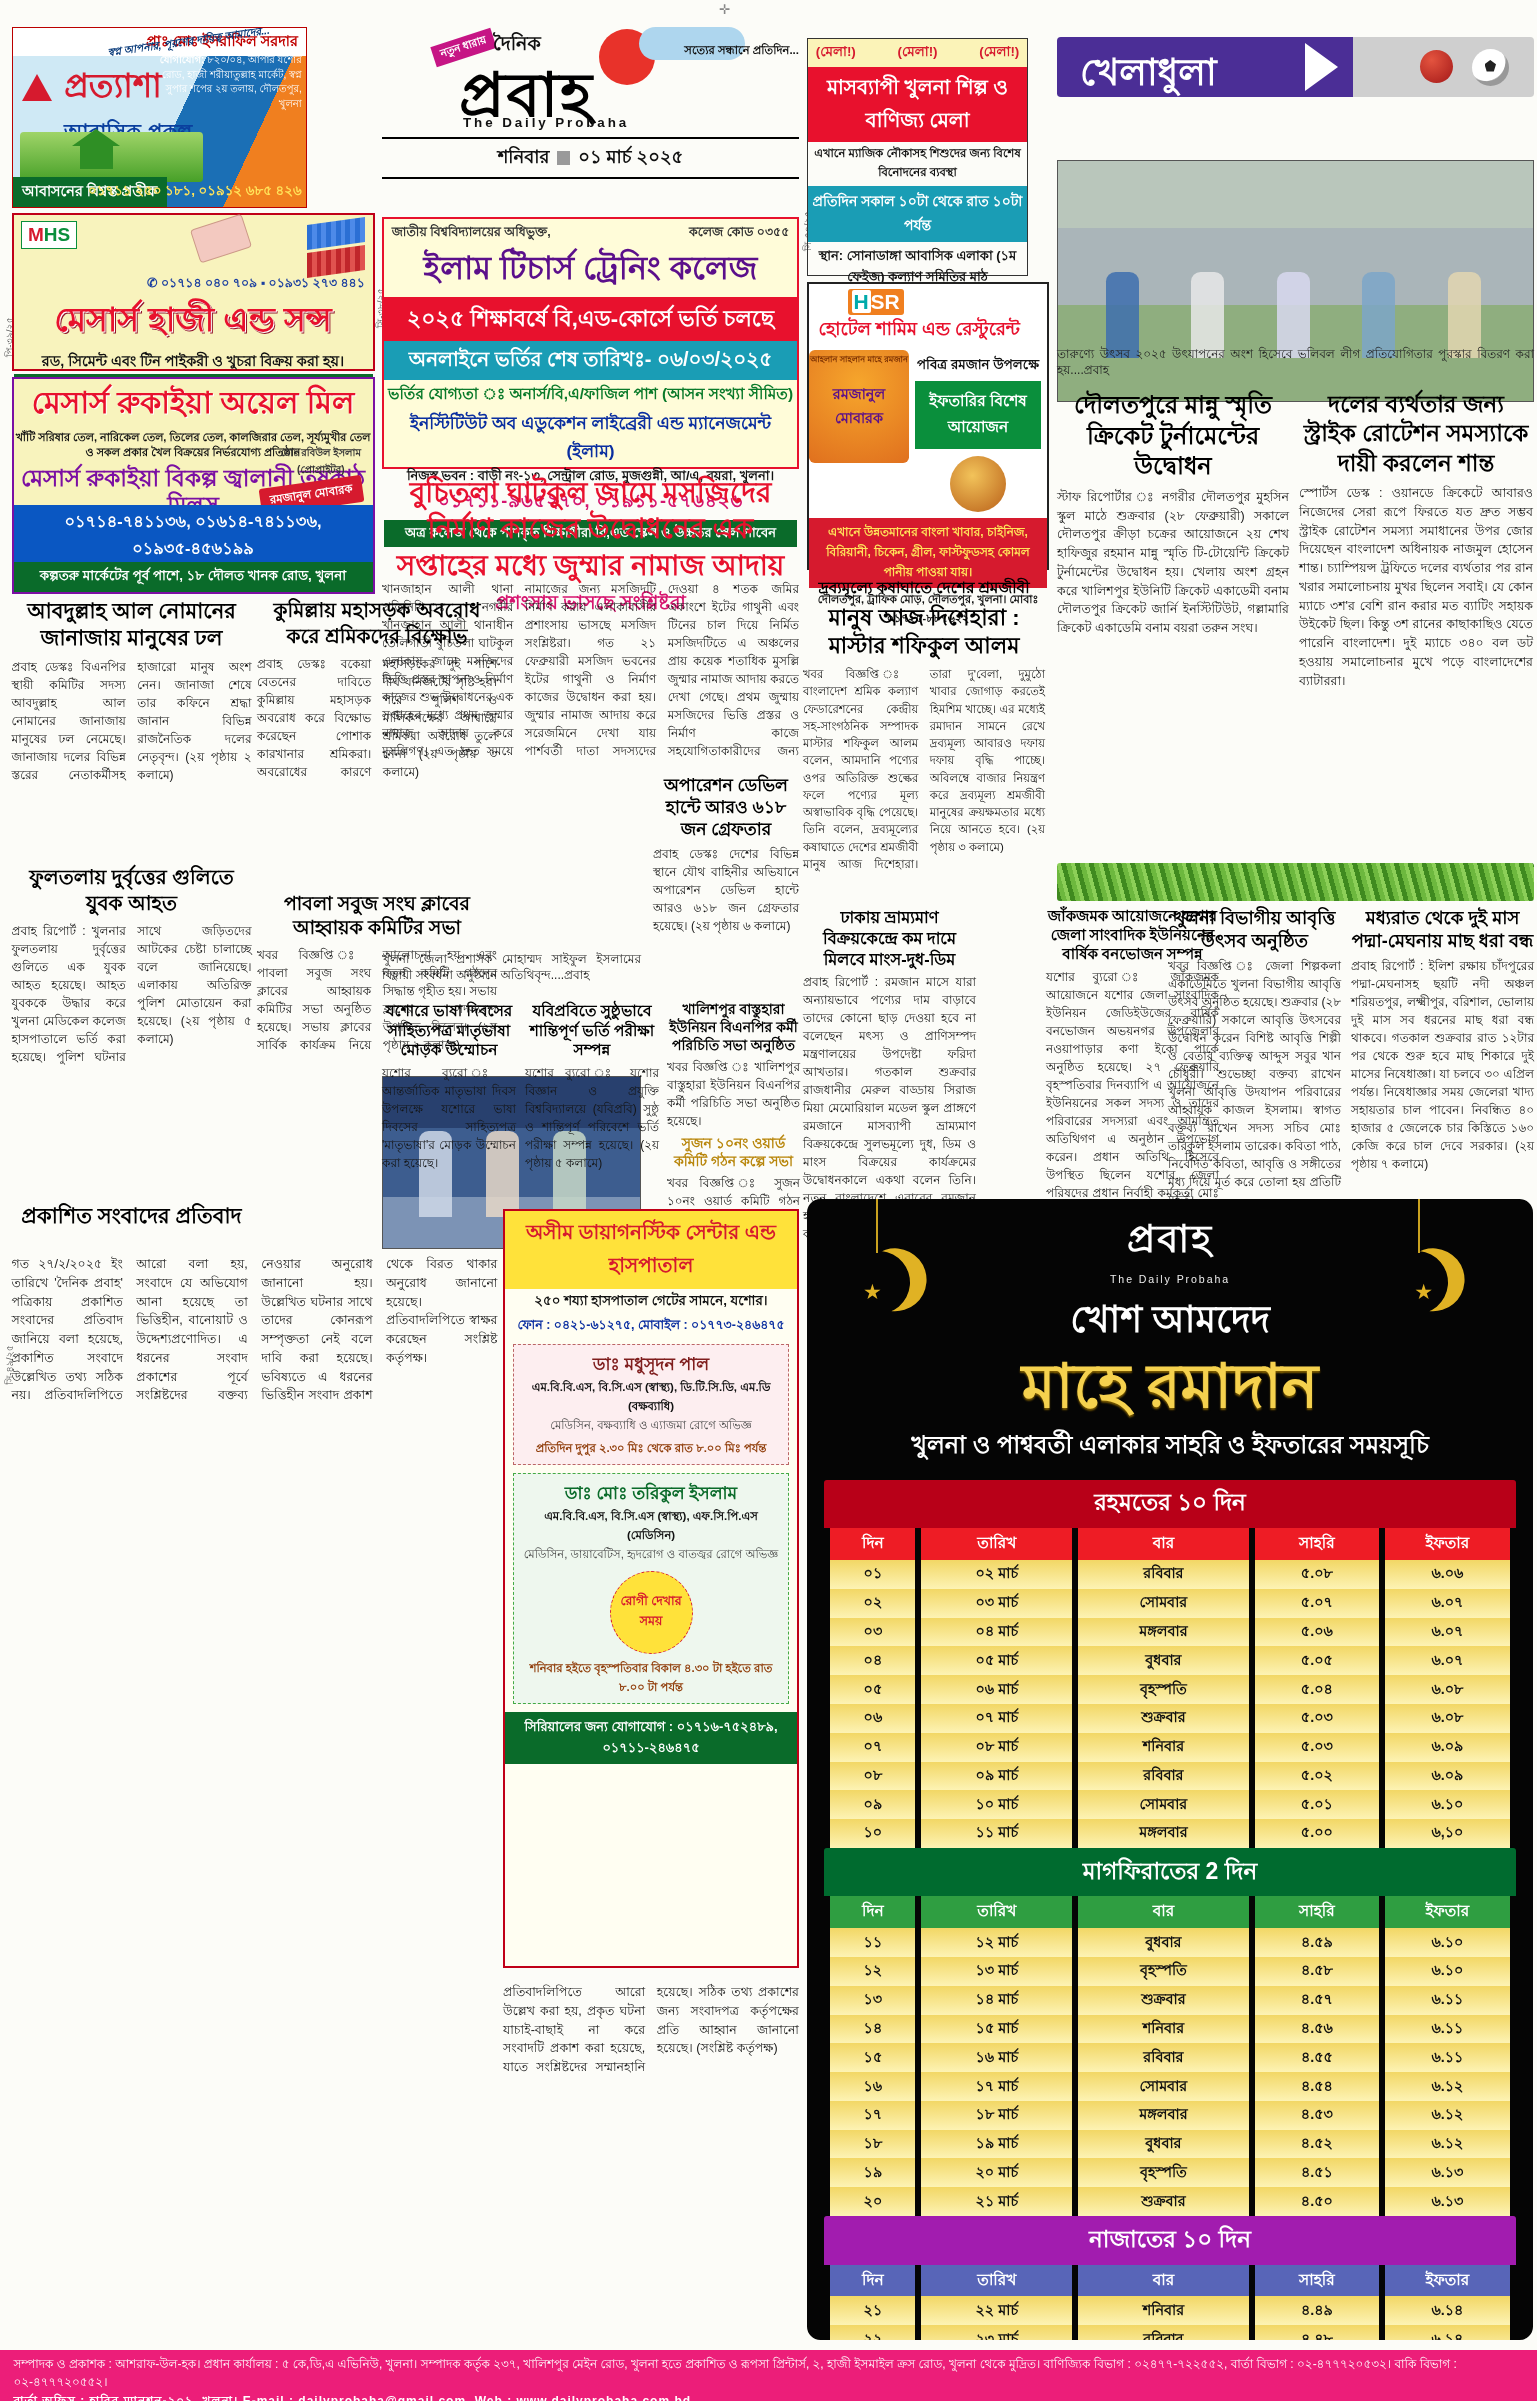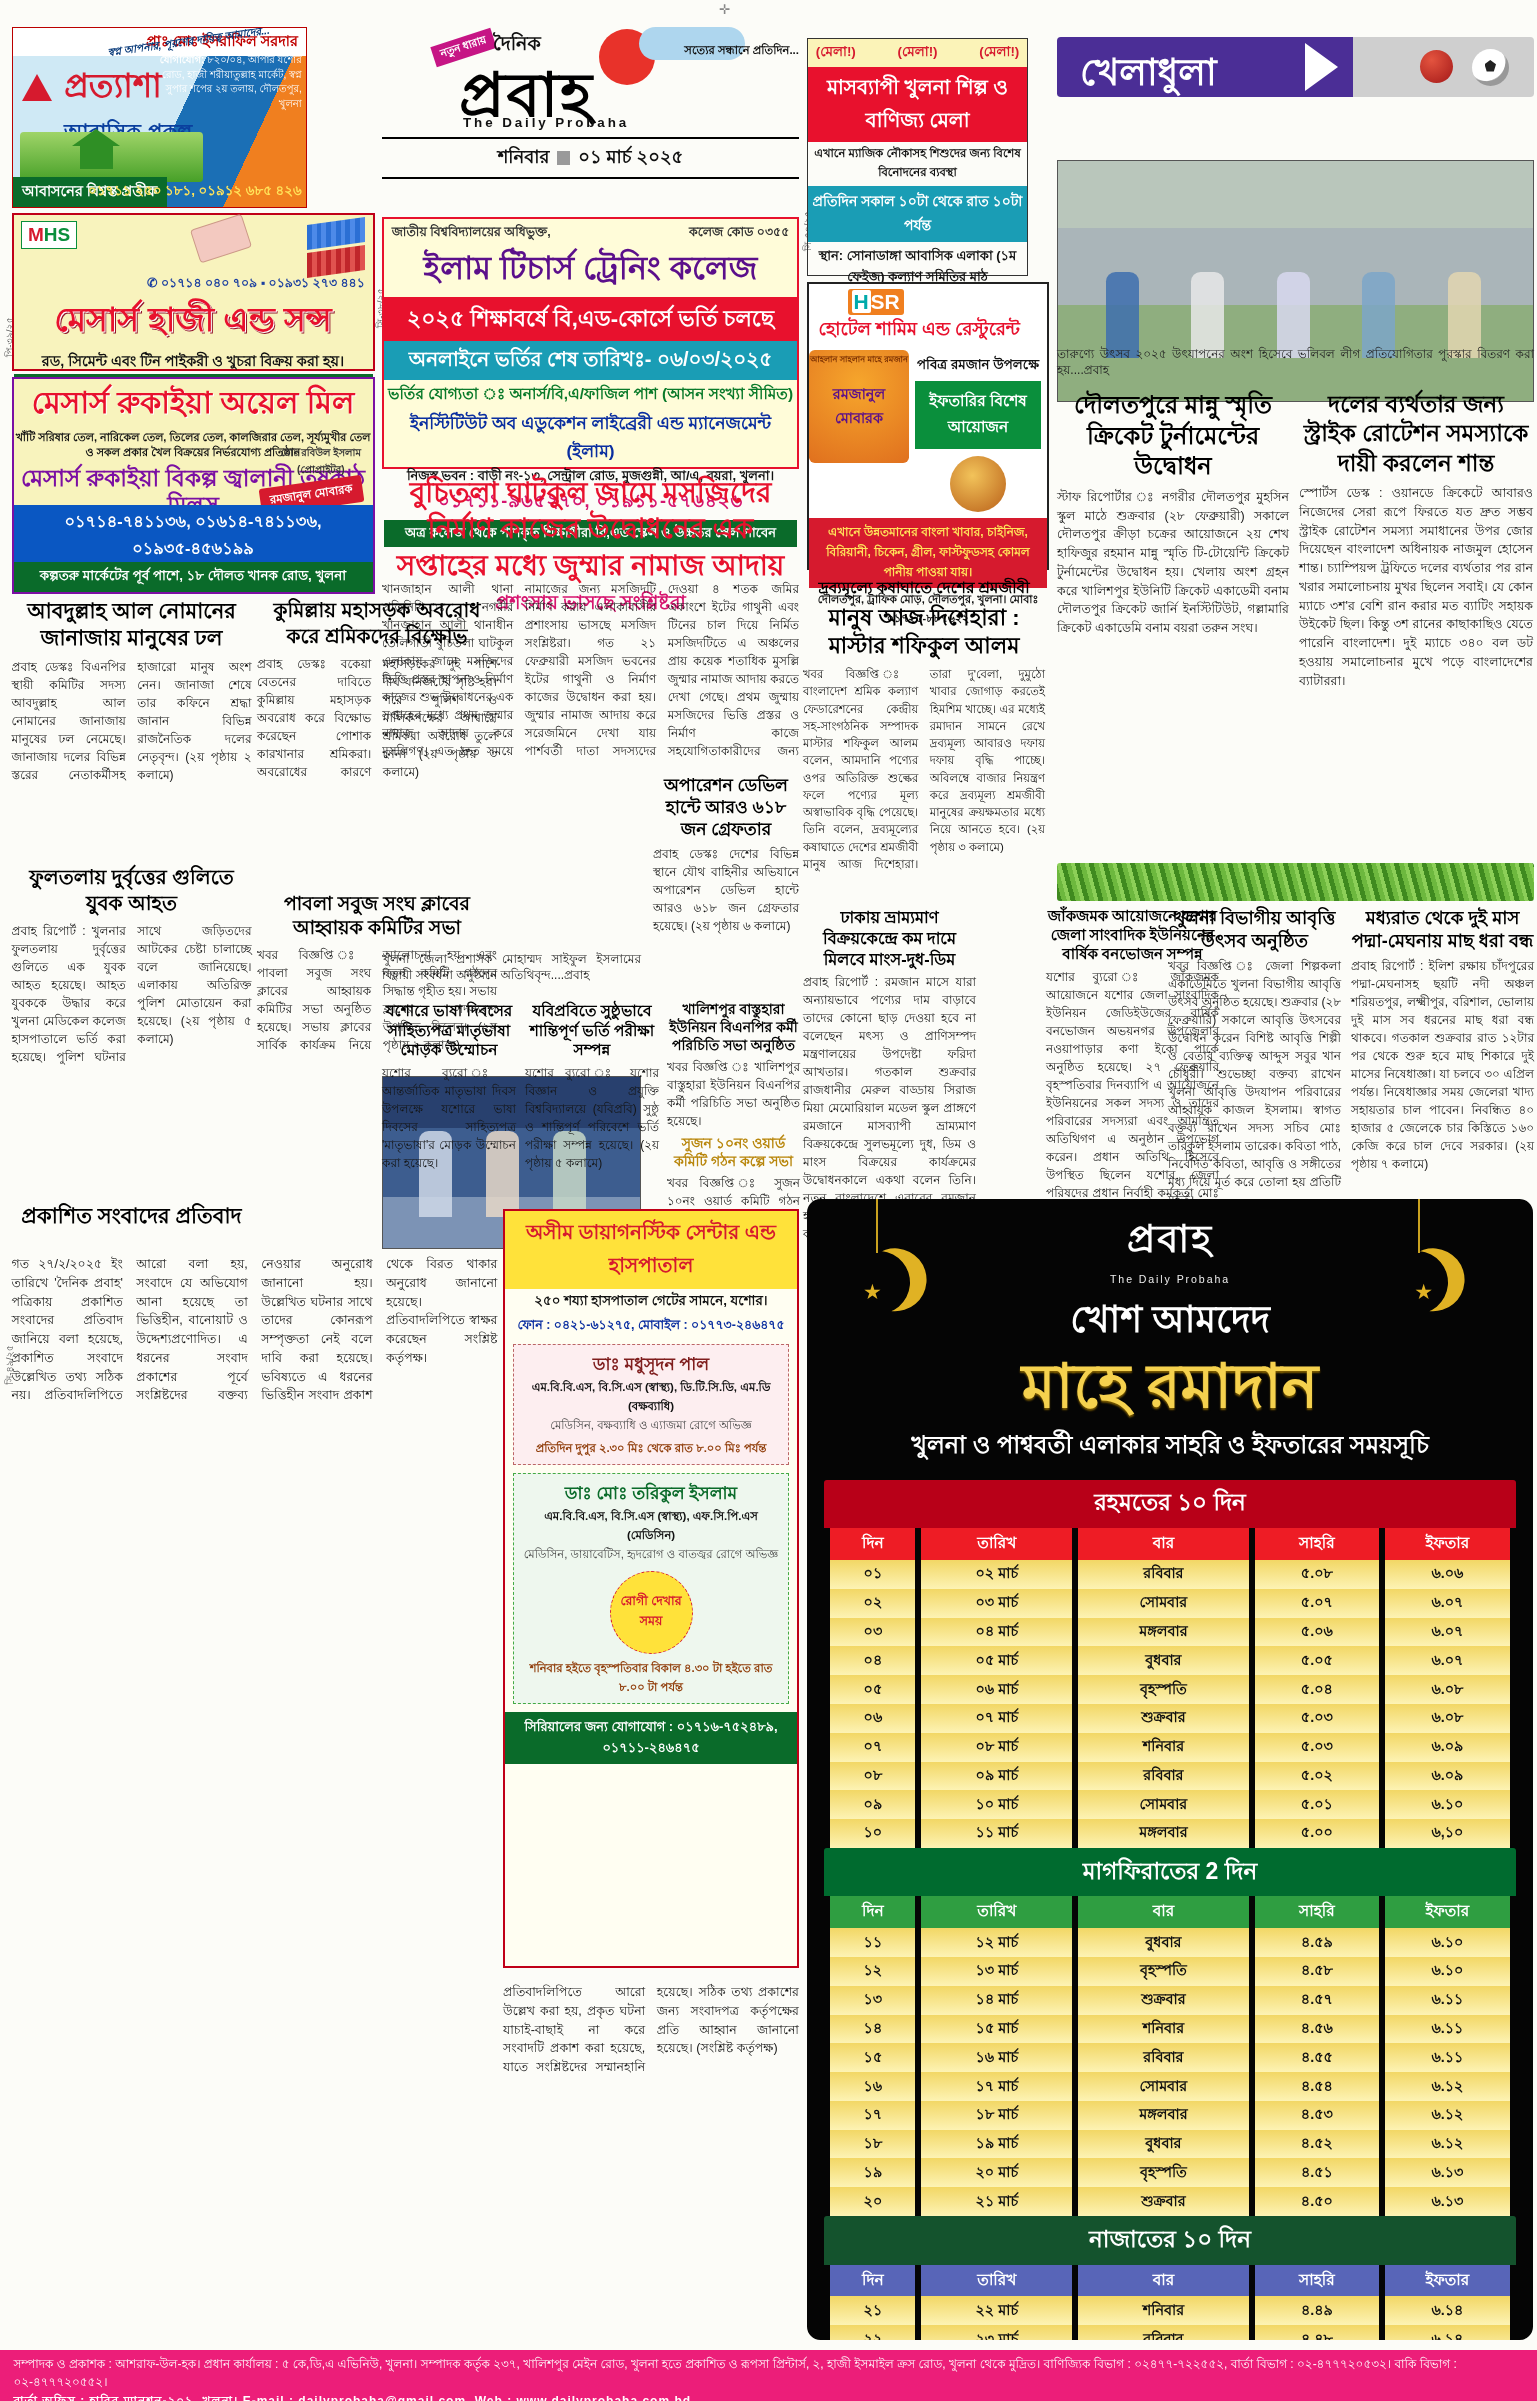--- a/index.html
+++ b/index.html
@@ -588,21 +588,21 @@
                 <td>২০</td>
                 <td>২১ মার্চ</td>
                 <td>শুক্রবার</td>
                 <td>৪.৫০</td>
                 <td>৬.১৩</td>
               </tr>
             </tbody>
         </table>
       </div>
       <div>
-        <div class="sec-band" style="background: #14532d;">নাজাতের ১০ দিন</div>
+        <div class="sec-band" style="background: #a21caf;">নাজাতের ১০ দিন</div>
         <table class="ramt">
             <colgroup>
               <col class="c1">
               <col class="c2">
               <col class="c3">
               <col class="c4">
               <col class="c5">
             </colgroup>
           <thead>
               <tr class="head" style="background: rgb(88, 101, 184);">

